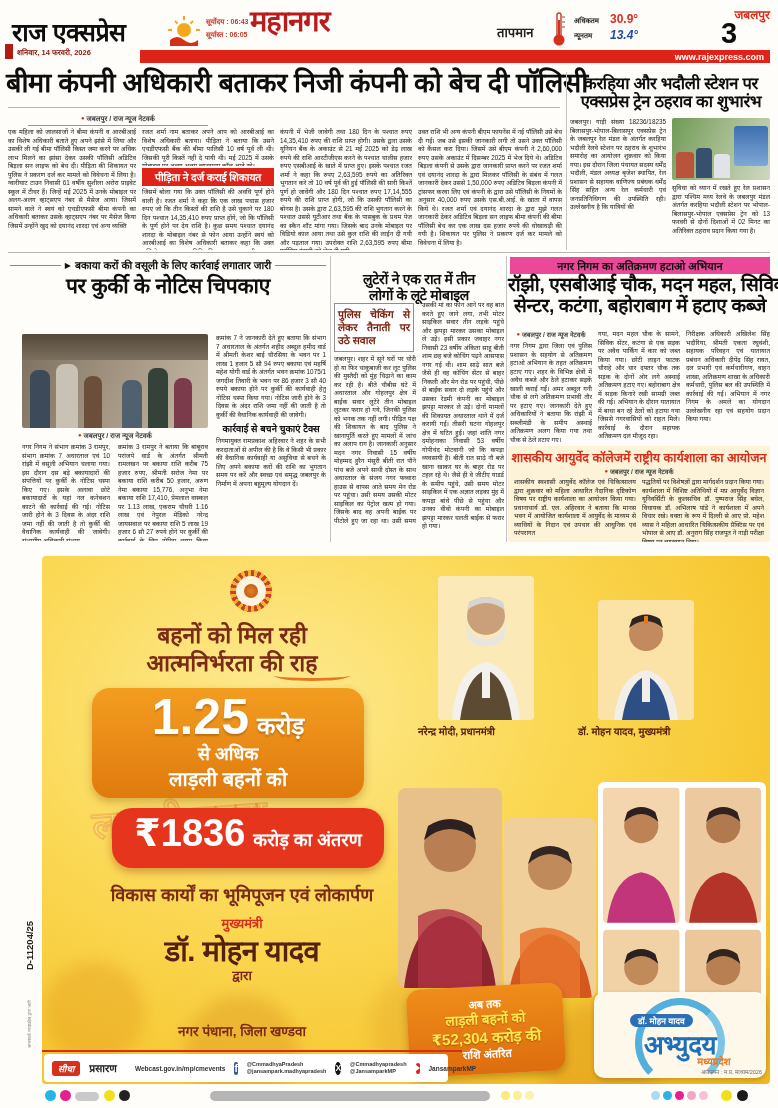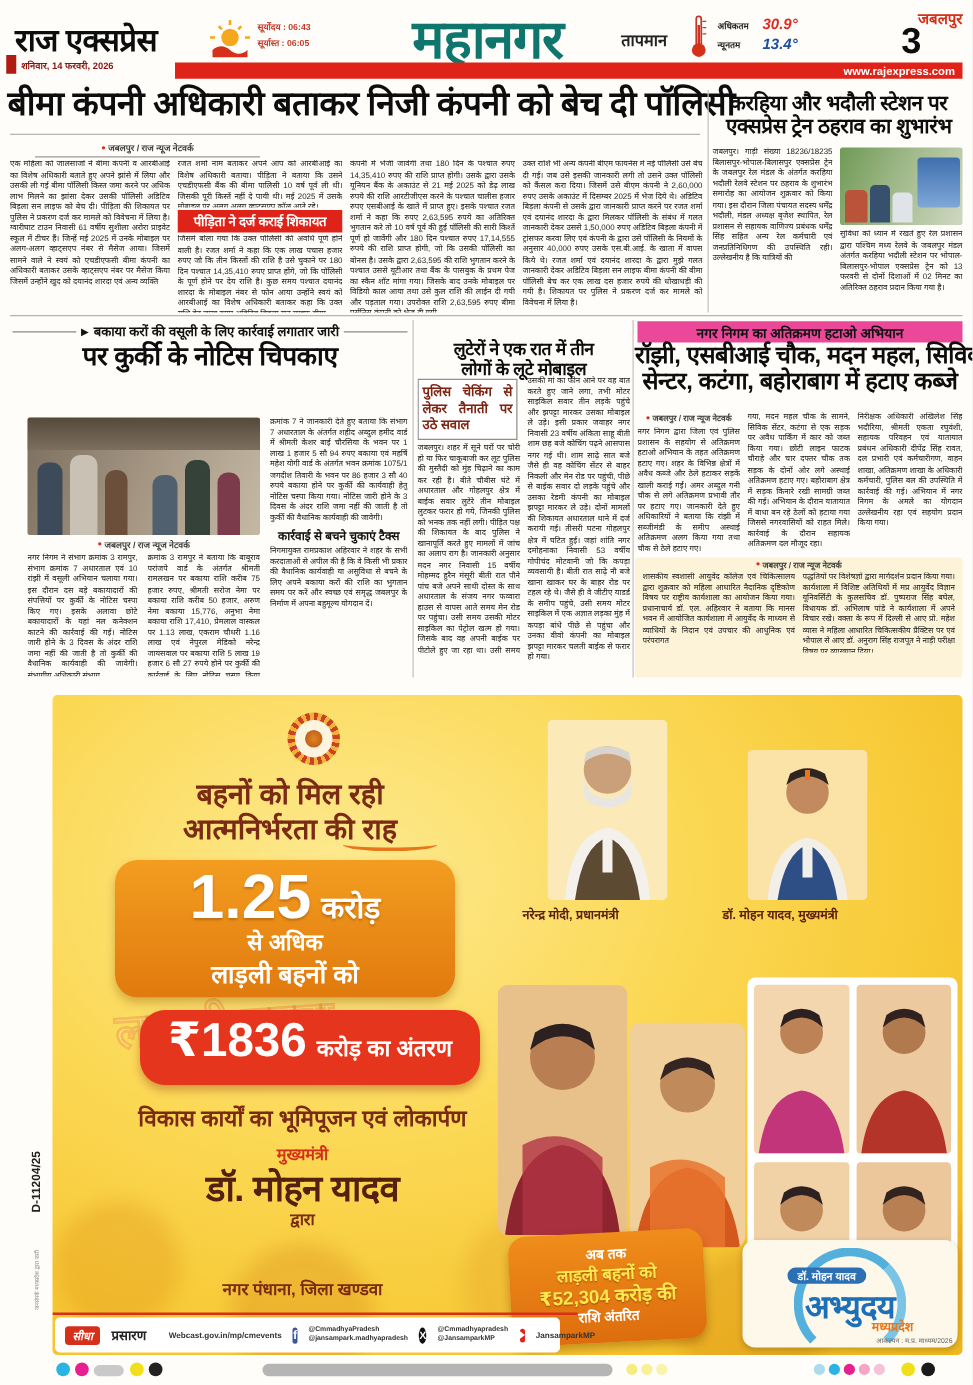--- a/index.html
+++ b/index.html
@@ -44,35 +44,35 @@
         <line x1="6" y1="16" x2="2" y2="16"></line>
       <line x1="34" y1="16" x2="30" y2="16"></line>
         <line x1="9" y1="7" x2="11.5" y2="9.5"></line>
       <line x1="27" y1="7" x2="24.5" y2="9.5"></line>
     </g>
     <path d="M4 26 q7 -6 14 0 q7 6 14 0 l0 6 l-28 0 z" fill="#d6301b"></path>
   </svg>
   <div class="abs" style="left:206px;top:17px;font-size:7px;font-weight:800;color:#c23a28">सूर्योदय : 06:43</div>
   <div class="abs" style="left:206px;top:30px;font-size:7px;font-weight:800;color:#c23a28">सूर्यास्त : 06:05</div>
 
-  <div class="abs" style="left:250px;top:0px;width:280px;font-size:43px;font-weight:900;color:#0f766e;text-align:center;letter-spacing:-1px">महानगर</div>
+  <div class="abs" style="left:250px;top:0px;width:280px;font-size:29px;font-weight:900;color:#b91c1c;text-align:left;letter-spacing:-1px">महानगर</div>
 
   <div class="abs" style="left:497px;top:23px;font-size:13px;font-weight:800;color:#222">तापमान</div>
   <svg class="abs" style="left:551px;top:10px" width="16" height="38" viewBox="0 0 16 38">
     <rect x="6" y="3" width="4" height="24" rx="2" fill="#fff" stroke="#c0392b" stroke-width="1.4"></rect>
     <rect x="7" y="10" width="2" height="17" fill="#d6301b"></rect>
     <circle cx="8" cy="30" r="5.5" fill="#d6301b"></circle>
     <g stroke="#c0392b" stroke-width="1">
         <line x1="11" y1="7" x2="14" y2="7"></line>
         <line x1="11" y1="12" x2="14" y2="12"></line>
         <line x1="11" y1="17" x2="14" y2="17"></line>
       </g>
   </svg>
   <div class="abs" style="left:574px;top:16px;font-size:7px;font-weight:700;color:#222">अधिकतम</div>
-  <div class="abs" style="left:610px;top:12px;font-size:12px;font-weight:900;font-style:italic;color:#e02a20">30.9°</div>
+  <div class="abs" style="left:610px;top:12px;font-size:12px;font-weight:900;color:#e02a20">30.9°</div>
   <div class="abs" style="left:574px;top:31px;font-size:7px;font-weight:700;color:#222">न्यूनतम</div>
   <div class="abs" style="left:610px;top:28px;font-size:12px;font-weight:900;font-style:italic;color:#1f4fa0">13.4°</div>
 
   <div class="abs" style="left:688px;top:6px;width:82px;text-align:right;font-size:12px;font-weight:800;color:#d6301b">जबलपुर</div>
   <div class="abs" style="left:688px;top:17px;width:82px;text-align:center;font-size:29px;font-weight:800;color:#0d0d0d">3</div>
 
   <div class="abs" style="left:140px;top:50px;width:630px;height:13px;background:#df2318">
     <div class="abs" style="right:6px;top:1.5px;font-size:9px;font-weight:800;color:#fff">www.rajexpress.com</div>
   </div>
 
@@ -158,20 +158,21 @@
   </div>
   <div class="abs byline" style="left:510px;top:330px;width:82px;font-size:6.5px">
     <span class="b-dot">●</span>
     <span>जबलपुर / राज न्यूज नेटवर्क</span>
   </div>
   <div class="abs bodytxt" style="left:510px;top:342px;width:82px;height:100px">नगर निगम द्वारा जिला एवं पुलिस प्रशासन के सहयोग से अतिक्रमण हटाओ अभियान के तहत अतिक्रमण हटाए गए। शहर के विभिन्न क्षेत्रों में अवैध कब्जे और ठेले हटाकर सड़कें खाली कराई गईं। अमर अब्दुल गनी चौक से लगे अतिक्रमण प्रभावी तौर पर हटाए गए। जानकारी देते हुए अधिकारियों ने बताया कि रांझी में सब्जीमंडी के समीप अस्थाई अतिक्रमण अलग किया गया तथा चौक से ठेले हटाए गए।</div>
   <div class="abs bodytxt" style="left:598px;top:330px;width:82px;height:112px">गया, मदन महल चौक के सामने, सिविक सेंटर, कटंगा से एक सड़क पर अवैध पार्किंग में कार को जब्त किया गया। छोटी लाइन फाटक चौराहे और चार दफ्तर चौक तक सड़क के दोनों ओर लगे अस्थाई अतिक्रमण हटाए गए। बहोराबाग क्षेत्र में सड़क किनारे रखी सामग्री जब्त की गई। अभियान के दौरान यातायात में बाधा बन रहे ठेलों को हटाया गया जिससे नगरवासियों को राहत मिले। कार्रवाई के दौरान सहायक अतिक्रमण दल मौजूद रहा।</div>
   <div class="abs bodytxt" style="left:686px;top:330px;width:84px;height:112px">निरीक्षक अधिकारी अखिलेश सिंह भदौरिया, श्रीमती एकता रघुवंशी, सहायक परिवहन एवं यातायात प्रबंधन अधिकारी दीपेंद्र सिंह रावत, दल प्रभारी एवं कर्मचारीगण, वाहन शाखा, अतिक्रमण शाखा के अधिकारी कर्मचारी, पुलिस बल की उपस्थिति में कार्रवाई की गई। अभियान में नगर निगम के अमले का योगदान उल्लेखनीय रहा एवं सहयोग प्रदान किया गया।</div>
 
   <div class="abs" style="left:508px;top:446px;width:262px;height:96px;background:#fcf3d8;border-radius:3px;overflow:hidden">
+    <div style="font-size:12.5px;font-weight:800;color:#d6301b;text-align:center;margin-top:3px;white-space:nowrap">शासकीय आयुर्वेद कॉलेजमें राष्ट्रीय कार्यशाला का आयोजन</div>
     <div class="byline" style="margin-top:1px;font-size:6.5px">
       <span class="b-dot">●</span>
       <span>जबलपुर / राज न्यूज नेटवर्क</span>
     </div>
     <div style="display:flex;gap:6px;padding:2px 6px">
       <div class="bodytxt" style="width:122px;height:64px">शासकीय स्वशासी आयुर्वेद कॉलेज एवं चिकित्सालय द्वारा शुक्रवार को महिला आधारित नैदानिक दृष्टिकोण विषय पर राष्ट्रीय कार्यशाला का आयोजन किया गया। प्रधानाचार्य डॉ. एल. अहिरवार ने बताया कि मानस भवन में आयोजित कार्यशाला में आयुर्वेद के माध्यम से व्याधियों के निदान एवं उपचार की आधुनिक एवं परंपरागत</div>
       <div class="bodytxt" style="width:122px;height:64px">पद्धतियों पर विशेषज्ञों द्वारा मार्गदर्शन प्रदान किया गया। कार्यशाला में विशिष्ट अतिथियों में मप्र आयुर्वेद विज्ञान यूनिवर्सिटी के कुलसचिव डॉ. पुष्पराज सिंह बघेल, विधायक डॉ. अभिलाष पांडे ने कार्यशाला में अपने विचार रखे। वक्ता के रूप में दिल्ली से आए प्रो. महेश व्यास ने महिला आधारित चिकित्सकीय प्रैक्टिस पर एवं भोपाल से आए डॉ. अनुराग सिंह राजपूत ने नाड़ी परीक्षा विषय पर व्याख्यान दिया।</div>
     </div>
   </div>
 

